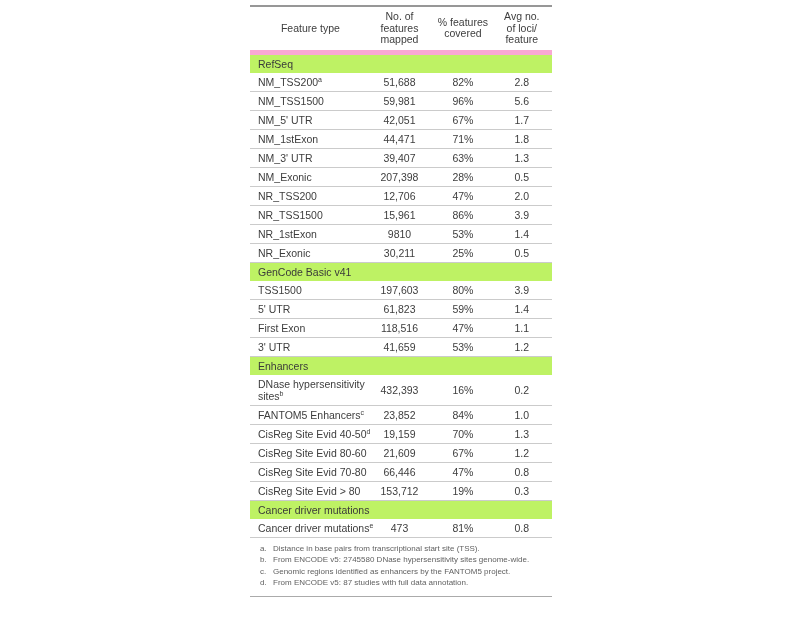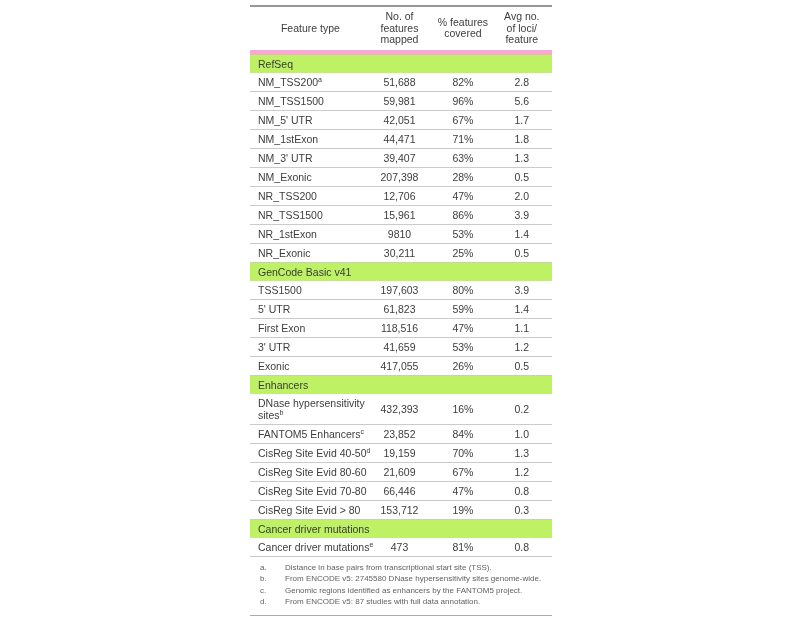--- a/index.html
+++ b/index.html
@@ -74,21 +74,20 @@
   .fn {
     display: flex;
     padding: 0 6px 1px 10px;
   }
   .fn .marker {
     flex: none;
     width: 13px;
   }
   .fn .fn-text {
     flex: 1;
-    margin-left: 12px;
   }
 </style>
 </head>
 <body>
 
 <div class="table-wrap">
   <table>
     <colgroup>
       <col style="width:38%">
       <col style="width:23%">
@@ -192,26 +191,20 @@
           <td class="c-num">118,516</td>
           <td class="c-num">47%</td>
           <td class="c-num">1.1</td>
         </tr>
         <tr class="data-row">
           <td class="c-feature">3' UTR</td>
           <td class="c-num">41,659</td>
           <td class="c-num">53%</td>
           <td class="c-num">1.2</td>
         </tr>
-        <tr class="data-row">
-          <td class="c-feature">Exonic</td>
-          <td class="c-num">417,055</td>
-          <td class="c-num">26%</td>
-          <td class="c-num">0.5</td>
-        </tr>
         <tr class="section-row">
           <td colspan="4">Enhancers</td>
         </tr>
         <tr class="data-row">
           <td class="c-feature">DNase hypersensitivity
 sites<sup>b</sup></td>
           <td class="c-num">432,393</td>
           <td class="c-num">16%</td>
           <td class="c-num">0.2</td>
         </tr>

